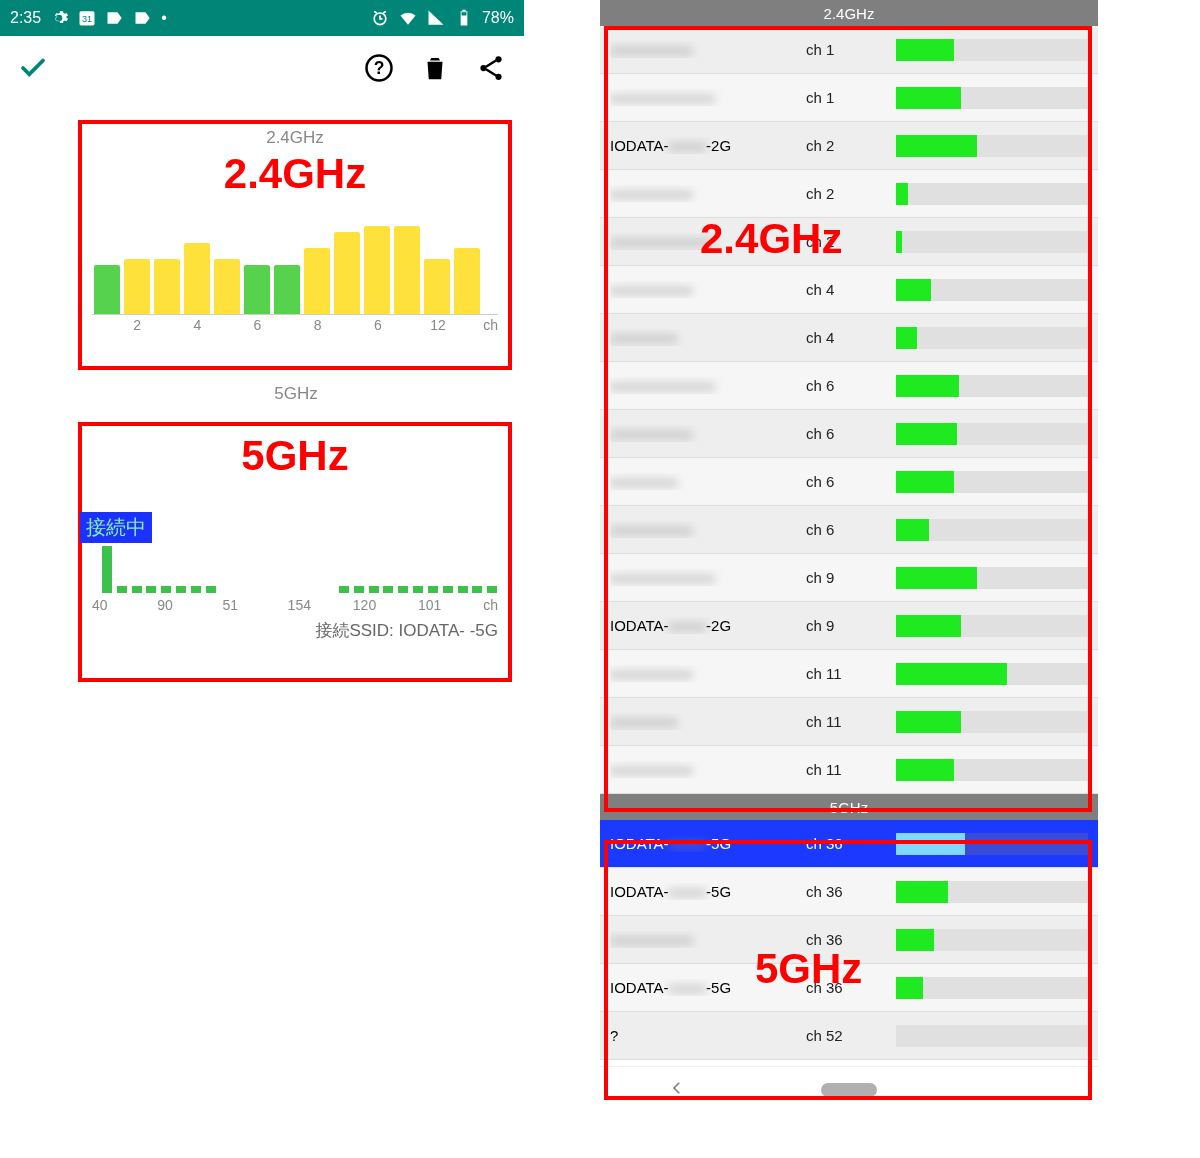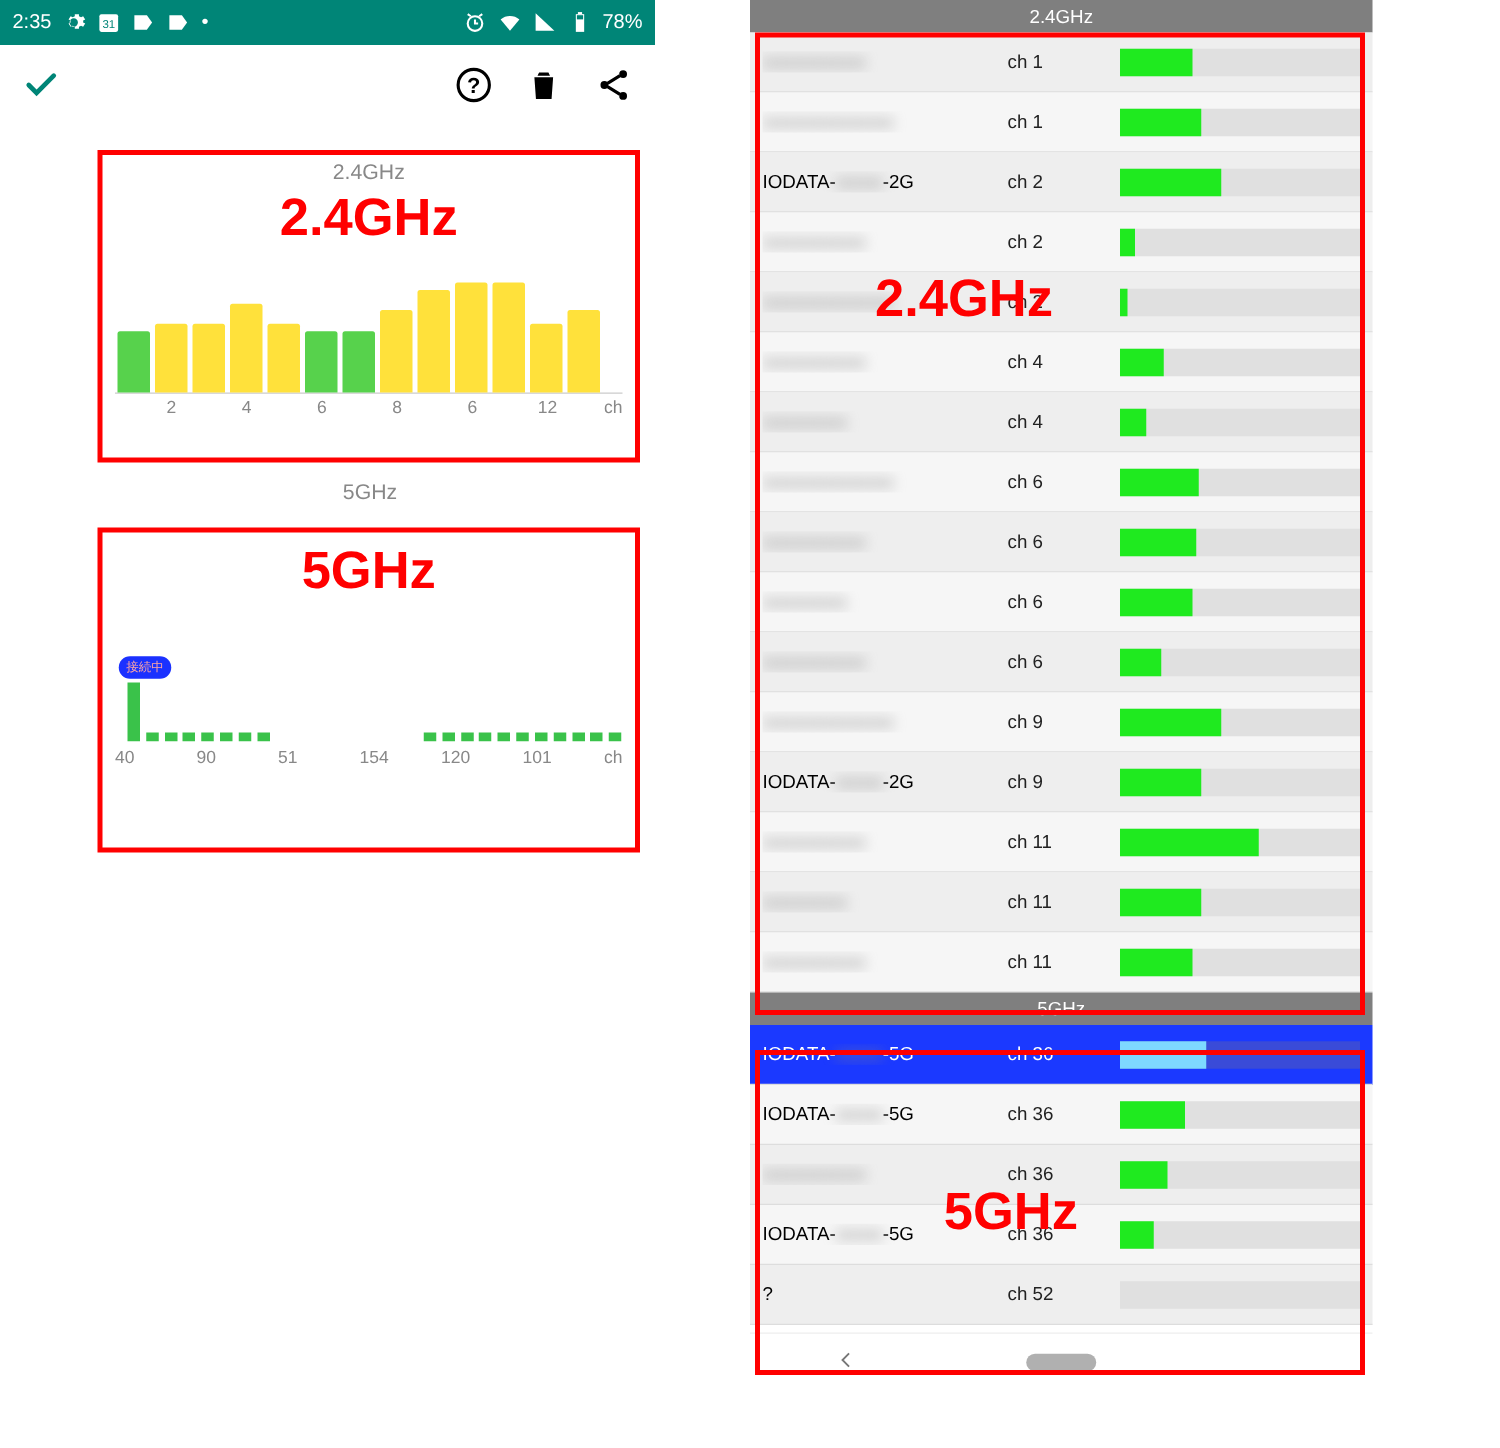--- a/index.html
+++ b/index.html
@@ -112,27 +112,26 @@
   .mid-title {
     font-size: 17px;
     color: #888;
     text-align: center;
     margin-top: 14px;
     margin-left: 68px;
   }
 
   .connected-badge {
     background: #1b31ff;
-    color: #fca5a5;
-    font-size: 10px;
+    color: #86efac;
+    font-size: 20px;
     padding: 2px 6px;
     display: inline-block;
     position: absolute;
     transform: translate(-50%, 0);
-    border-radius: 12px;
   }
   .ssid-line {
     font-size: 17px;
     color: #666;
     text-align: right;
     margin-top: 6px;
   }
 
   
   .bars5g {
@@ -370,20 +369,21 @@
           </div>
         <div class="xaxis5" id="xaxis5">
             <span class="tick5">40</span>
             <span class="tick5">90</span>
             <span class="tick5">51</span>
             <span class="tick5">154</span>
             <span class="tick5">120</span>
             <span class="tick5">101</span>
             <span class="xunit" style="margin-left: auto;">ch</span>
           </div>
+        <div class="ssid-line">接続SSID: IODATA-          -5G</div>
       </div>
     </div>
   </div>
 
   <div class="right-panel">
     <div class="section-header">2.4GHz</div>
     <div class="wifi-list" id="list24">
         <div class="wifi-row">
           <span class="ssid"><span class="blurred">xxxxxxxxxxx</span></span>
           <span class="ch">ch 1</span>

